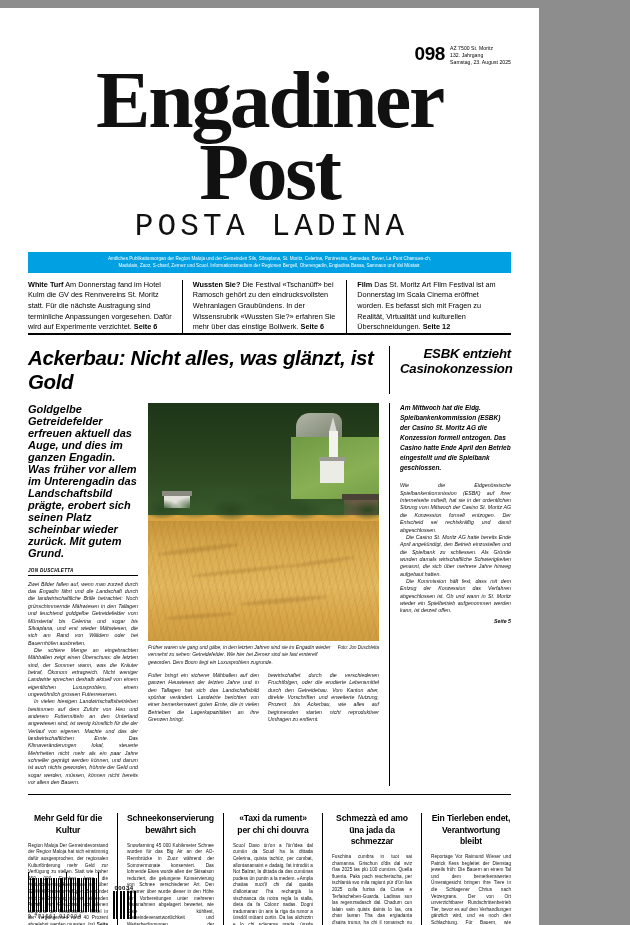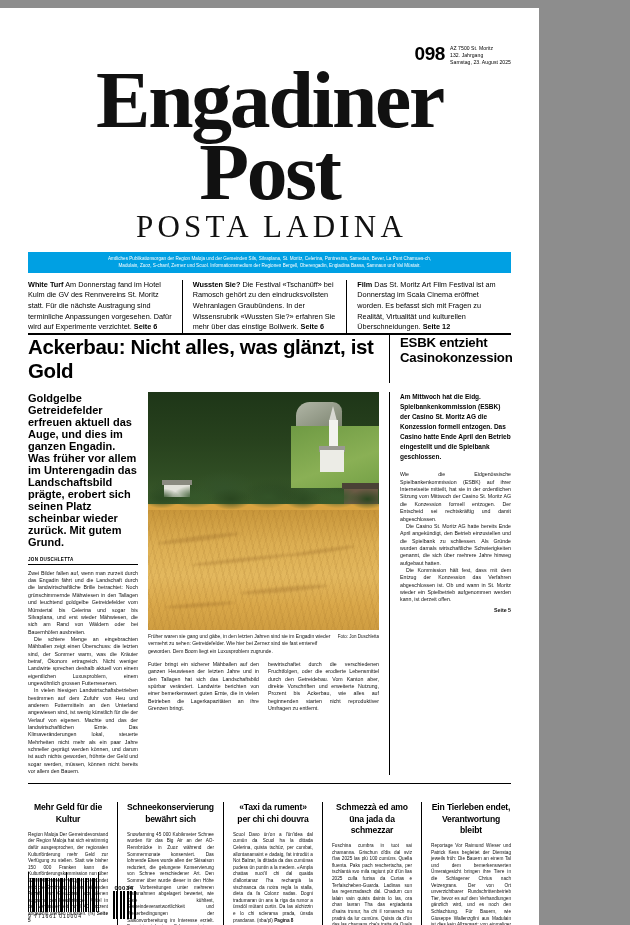--- a/index.html
+++ b/index.html
@@ -16,41 +16,41 @@
   .issue-meta{font-size:5.1px;line-height:7.2px;color:#000;padding-top:1px;letter-spacing:.05px;}
   .issue-meta div{white-space:nowrap;}
 
   .masthead{padding-top:56px;text-align:center;}
   .masthead-title{
     font-family:"Liberation Serif","DejaVu Serif",serif;font-weight:bold;
     font-size:80px;line-height:72px;letter-spacing:-2.2px;color:#111;margin:0;
     transform:scaleX(1.02);
   }
   .masthead-sub{
-    font-family:Liberation Serif, serif;font-weight:normal;
+    font-family:Liberation Mono, monospace;font-weight:normal;
     font-size:31px;line-height:34px;letter-spacing:4.2px;color:#111;margin:2px 0 0 0;
     padding-left:4px;
   }
 
   .bluebar{
     margin-top:8px;background:#00a0e3;color:#fff;text-align:center;
     font-size:4.6px;line-height:7.4px;padding:3px 14px;letter-spacing:.02px;
   }
   .bluebar div{white-space:nowrap;}
 
   
   .teasers{display:flex;margin-top:7px;padding-bottom:0;}
   .teaser{flex:1;font-size:7.3px;line-height:10.6px;color:#000;padding-right:10px;}
   .teaser + .teaser{border-left:1px solid #000;padding-left:10px;}
   .teaser b{font-weight:bold;}
   .rule-heavy{border-top:2.4px solid #000;}
   .rule-thin{border-top:.8px solid #000;}
 
   
-  .main{}
+  .main{padding-top:11px;font-style:italic;}
   .headline{
     font-family:"Liberation Sans",sans-serif;font-weight:bold;
     font-size:20.5px;line-height:24px;letter-spacing:-.35px;color:#000;margin:0;
   }
   .main-grid{display:flex;margin-top:9px;}
   .col-left{width:120px;flex:0 0 120px;padding-right:10px;box-sizing:border-box;}
   .col-mid{flex:1;padding-right:10px;box-sizing:border-box;}
   .col-right{width:122px;flex:0 0 122px;border-left:1px solid #000;padding-left:10px;box-sizing:border-box;}
 
   .lead{font-weight:bold;font-size:11px;line-height:12px;color:#000;margin:0 0 9px 0;}
@@ -109,21 +109,21 @@
   .caption{font-size:5.0px;line-height:7.4px;color:#111;margin-top:3px;display:flex;}
   .caption .ctxt{flex:1;}
   .caption .cred{font-size:4.5px;white-space:nowrap;padding-left:6px;}
 
   .under-photo{display:flex;margin-top:6px;}
   .under-photo .c{flex:1;padding-right:9px;}
   .under-photo .c:last-child{padding-right:0;}
 
   
   .box-head{font-family:"Liberation Sans",sans-serif;font-weight:bold;
-    font-size:13.2px;line-height:15.6px;color:#000;text-align:left;margin:0 0 8px 0;letter-spacing:-.2px;}
+    font-size:13.2px;line-height:15.6px;color:#000;text-align:right;margin:0 0 8px 0;letter-spacing:-.2px;}
   .box-lead{font-weight:bold;font-size:6.5px;line-height:10.1px;color:#000;margin:0 0 9px 0;}
 
   
   .bottom{margin-top:10px;padding-top:8px;display:flex;}
   .bcol{flex:1;padding-right:9px;box-sizing:border-box;}
   .bcol + .bcol{border-left:1px solid #000;padding-left:9px;}
   .bcol:last-child{padding-right:0;}
   .bhead{font-weight:bold;font-size:8.6px;line-height:11.2px;text-align:center;color:#000;margin:0 0 7px 0;letter-spacing:-.15px;}
   .btxt{font-size:4.7px;line-height:6.6px;color:#111;text-align:justify;hyphens:auto;margin:0;}
   .btxt .ref{font-weight:bold;}

